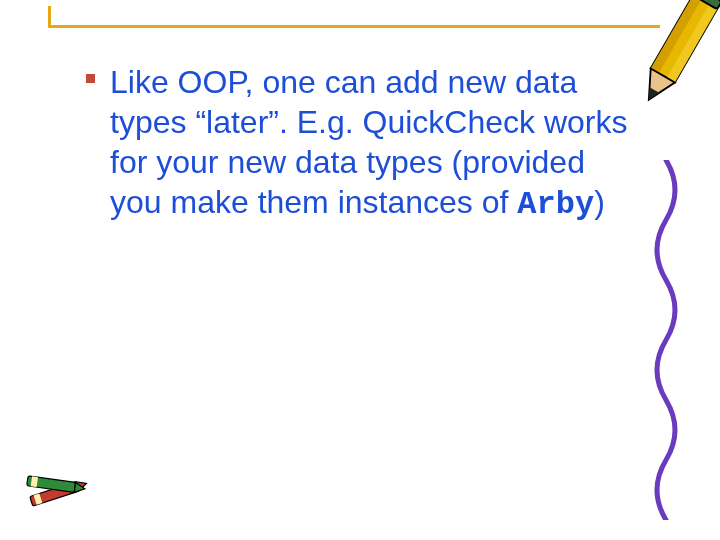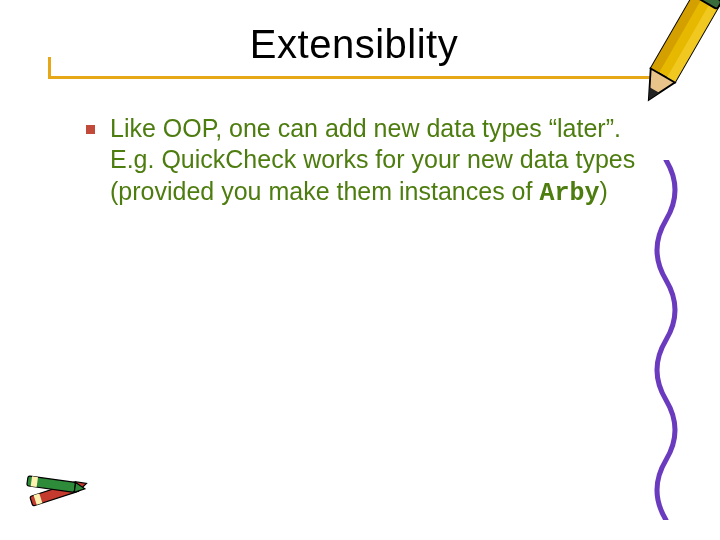--- a/index.html
+++ b/index.html
@@ -50,23 +50,23 @@
   .content {
     padding: 40px 80px 0 80px;
   }
   ul.bullets {
     list-style: none;
   }
   ul.bullets li {
     position: relative;
     padding-left: 30px;
     margin-bottom: 20px;
-    font-size: 25px;
+    font-size: 32px;
     line-height: 1.25;
-    color: #4d7c0f;
+    color: #1d4ed8;
   }
   ul.bullets li .sq {
     position: absolute;
     left: 6px;
     top: 12px;
     width: 9px;
     height: 9px;
     background: #c24a3a;
   }
   .code {
@@ -98,21 +98,20 @@
     width: 70px;
     height: 50px;
   }
 </style>
 </head>
 <body>
 
 <div class="slide">
 
   <div class="title-wrap">
-    <h1 class="title">Extensiblity</h1>
     <div class="underline"></div>
     <div class="underline-tick"></div>
   </div>
 
   <div class="content">
     <ul class="bullets">
       <li>
         <span class="sq"></span>
         <span>Like OOP, one can add new data types “later”.  E.g. QuickCheck works for your new data types (provided you make them instances of </span><span class="code">Arby</span><span>)</span>
       </li>

